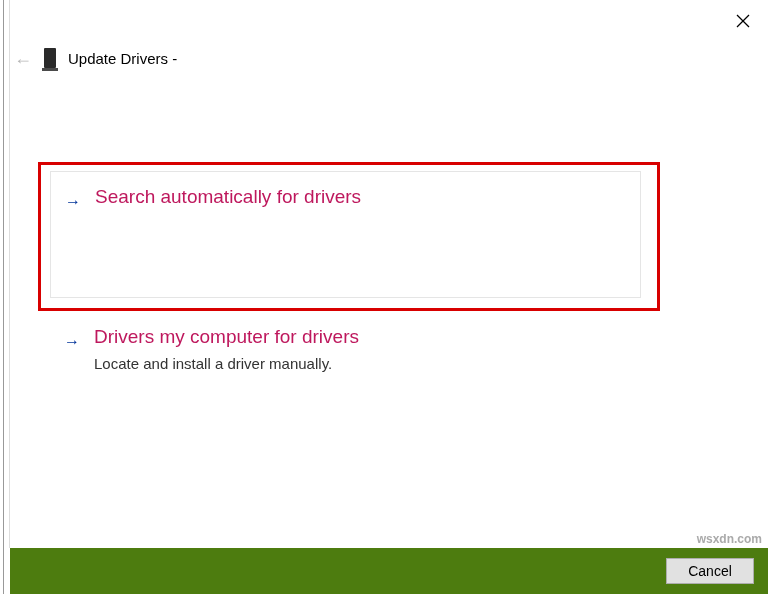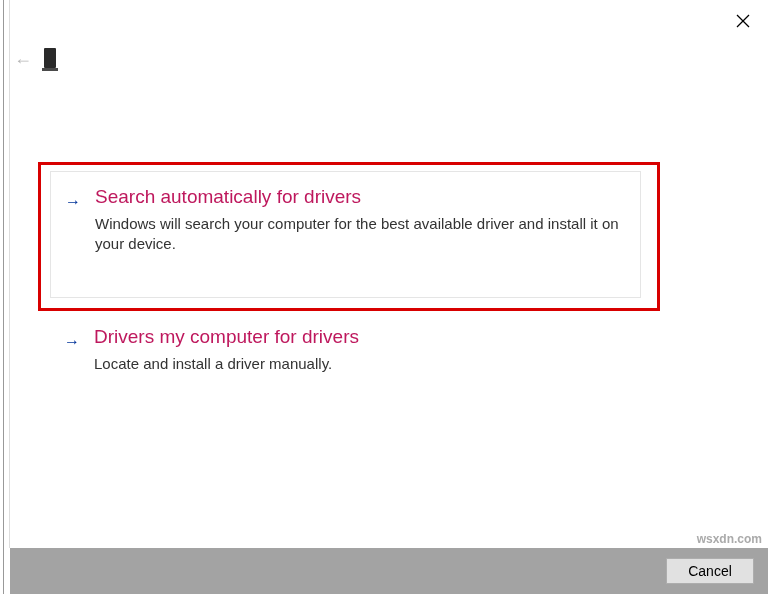--- a/index.html
+++ b/index.html
@@ -64,21 +64,21 @@
     .opt-arrow { color: #003399; font-size: 16px; line-height: 28px; flex-shrink: 0; }
     .opt-body { flex: 1; }
     .opt-title { color: #be185d; font-size: 19px; margin-bottom: 6px; font-weight: 400; }
     .opt-desc { color: #333; font-size: 15px; line-height: 1.35; }
     .footer {
       position: absolute;
       bottom: 0;
       left: 10px;
       right: 0;
       height: 46px;
-      background: #a3a3a3;
+      background: #4d7c0f;
       display: flex;
       justify-content: flex-end;
       align-items: center;
       padding-right: 14px;
     }
     .cancel-btn {
       width: 88px;
       height: 26px;
       background: #e1e1e1;
       border: 1px solid #adadad;
@@ -108,31 +108,31 @@
   <span class="close-btn">
     <svg width="14" height="14" viewBox="0 0 14 14">
         <line x1="1" y1="1" x2="13" y2="13" stroke="#000" stroke-width="1.2"></line>
         <line x1="13" y1="1" x2="1" y2="13" stroke="#000" stroke-width="1.2"></line>
       </svg>
   </span>
 
   <div class="header-row">
     <span class="back-arrow">←</span>
     <span class="device-icon"></span>
+    <span class="title">Update Drivers -</span>
   </div>
 
 
   <div class="highlight-box"></div>
 
   <div class="option option-1">
     <div class="opt-row">
       <span class="opt-arrow">→</span>
       <div class="opt-body">
         <div class="opt-title">Search automatically for drivers</div>
-        <div class="opt-desc">Windows will search your computer for the best available driver and install it on your device.</div>
       </div>
     </div>
   </div>
 
   <div class="option option-2">
     <div class="opt-row">
       <span class="opt-arrow">→</span>
       <div class="opt-body">
         <div class="opt-title">Drivers my computer for drivers</div>
         <div class="opt-desc">Locate and install a driver manually.</div>

